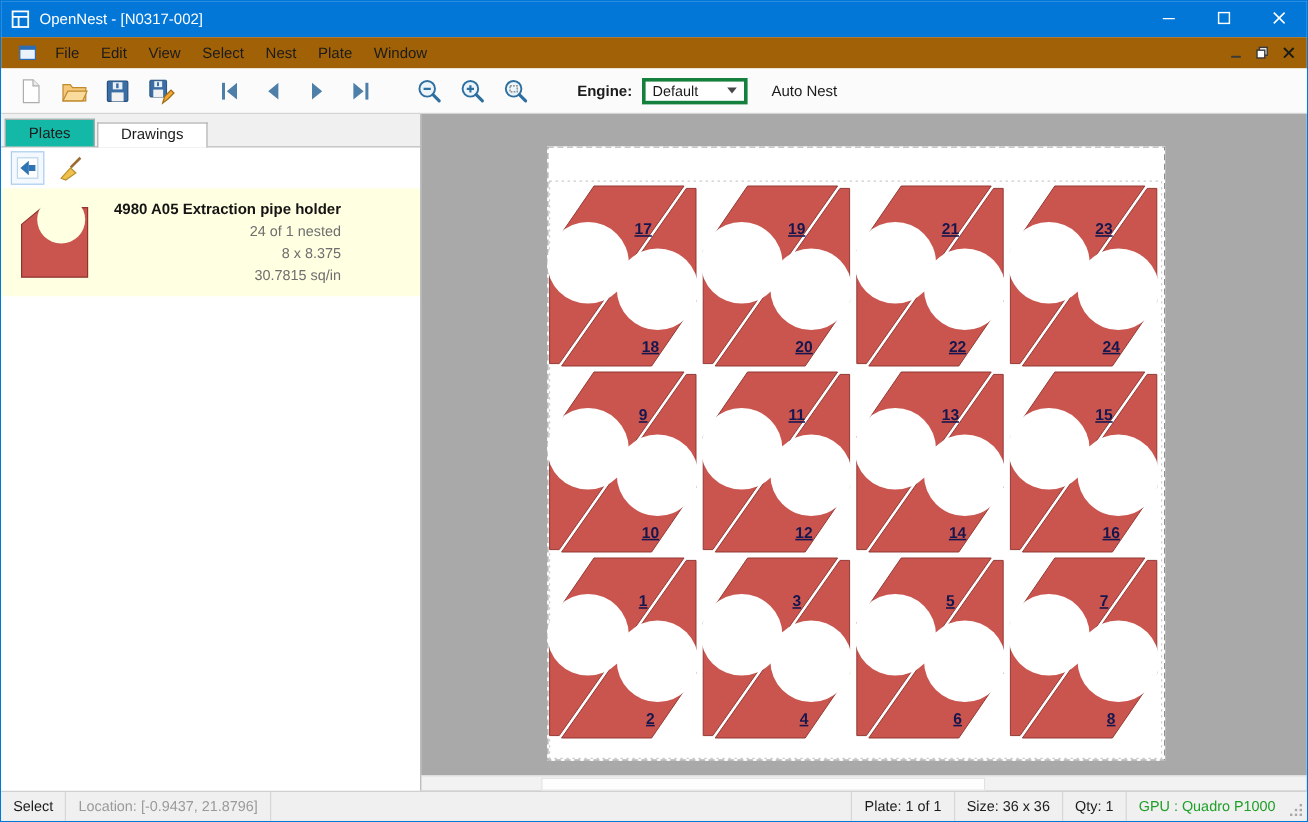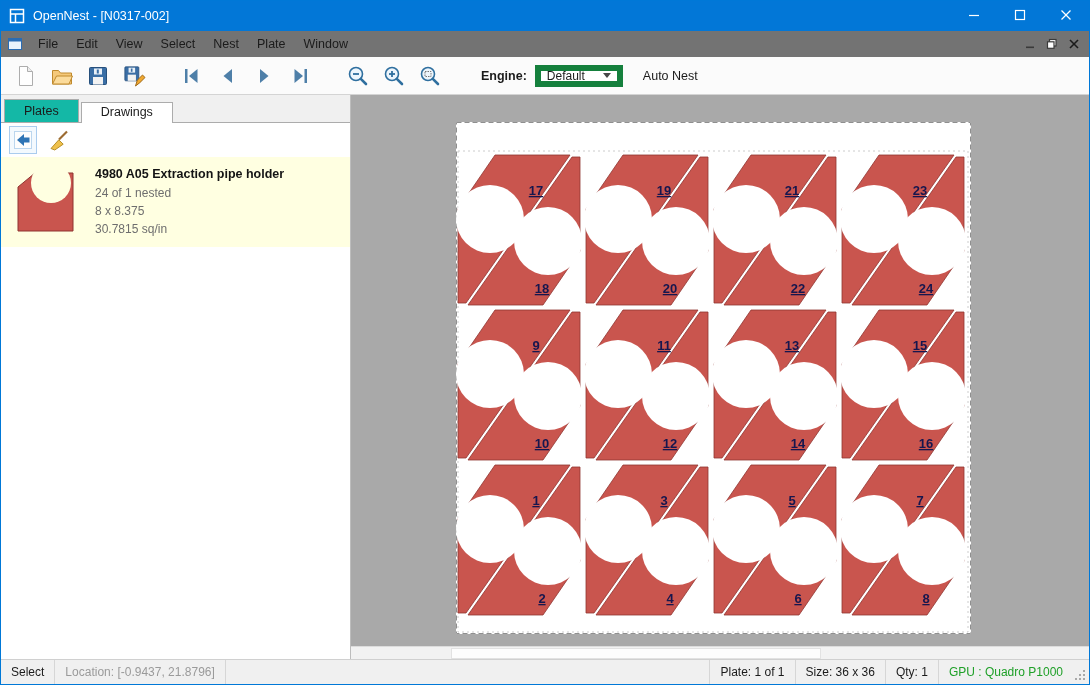--- a/index.html
+++ b/index.html
@@ -8,47 +8,47 @@
   .window { width:1090px; height:685px; display:flex; flex-direction:column; border:1px solid #0078D7; background:#fff; }
 
   
   .titlebar { height:30px; background:#0277D7; display:flex; align-items:center; color:#fff; padding-left:8px; flex:0 0 auto; }
   .titlebar .app-icon { width:16px; height:16px; margin-right:8px; display:flex; }
   .titlebar .title-text { font-size:12.5px; }
   .title-buttons { margin-left:auto; display:flex; height:30px; }
   .tb-btn { width:46px; height:30px; display:flex; align-items:center; justify-content:center; cursor:default; }
 
   
-  .menubar { height:26px; background:#737373; display:flex; align-items:center; padding-left:4px; flex:0 0 auto; }
+  .menubar { height:26px; background:#a16207; display:flex; align-items:center; padding-left:12px; flex:0 0 auto; }
   .menubar .mdi-icon { width:16px; height:16px; margin:0 6px 0 2px; display:flex; }
   .menu-item { padding:0 9px; line-height:26px; font-size:12.5px; cursor:default; }
   .mdi-controls { margin-left:auto; display:flex; align-items:center; padding-right:4px; }
   .mdi-btn { width:22px; height:20px; display:flex; align-items:center; justify-content:center; }
 
   
   .toolbar { height:38px; background:#FBFBFB; border-bottom:1px solid #D4D4D4; display:flex; align-items:center; padding-left:10px; flex:0 0 auto;text-align:right; }
   .tbtn { width:30px; height:30px; border:none; background:transparent; display:flex; align-items:center; justify-content:center; margin-right:6px; }
   .grp { margin-left:22px; display:flex; }
   .engine-label { font-weight:bold; margin-left:30px; margin-right:8px; font-size:12.5px; }
-  .combo { width:88px; height:22px; border:6px solid #15803d; background:#fff; display:flex; align-items:center; padding:0 6px; cursor:default; }
+  .combo { width:88px; height:22px; border:3px solid #15803d; background:#fff; display:flex; align-items:center; padding:0 6px; cursor:default; }
   .combo-arrow { margin-left:auto; width:0; height:0; border-left:4px solid transparent; border-right:4px solid transparent; border-top:5px solid #474747; }
   .auto-nest { margin-left:20px; font-size:12.5px; cursor:default; }
 
   
   .main { flex:1 1 auto; display:flex; min-height:0; }
   .leftpanel { width:350px; flex:0 0 350px; background:#fff; display:flex; flex-direction:column; border-right:1px solid #BDBDBD; }
   .tabstrip { height:28px; background:#F0F0F0; display:flex; align-items:flex-end; padding-left:3px; border-bottom:1px solid #ACACAC; }
   .tab { padding:4px 19px 4px 19px; border:1px solid #ACACAC; border-bottom:none; background:#14b8a6; margin-right:2px; margin-top:4px; font-size:12.5px; cursor:default; }
   .tab.active { background:#FFF; position:relative; margin-bottom:-1px; padding-top:2px; margin-top:0; z-index:2; }
   .panel-toolbar { height:34px; display:flex; align-items:center; padding-left:8px; gap:8px; background:#fff; }
   .pbtn { width:28px; height:28px; display:flex; align-items:center; justify-content:center; border:1px solid transparent; background:transparent; }
   .pbtn.boxed { border:1px solid #AACCEE; background:#F3F9FE; }
   .drawing-item { height:90px; background:#FFFFE1; display:flex; align-items:center; padding:6px 10px 6px 14px; gap:16px; cursor:default; }
   .drawing-thumb { width:64px; height:66px; flex:0 0 64px; }
-  .drawing-texts { display:flex; flex-direction:column; gap:2px; }
+  .drawing-texts { display:flex; flex-direction:column; gap:2px;text-align:right; }
   .drawing-title { font-weight:bold; font-size:12.5px; color:#141414; margin-bottom:2px; }
   .drawing-meta { color:#6E6E6E; font-size:12px; line-height:1.35; }
   .panel-fill { flex:1; background:#fff; }
 
   .canvas { flex:1 1 auto; background:#A9A9A9; position:relative; overflow:hidden; }
   .plate { position:absolute; left:105px; top:27px; width:515px; height:512px; background:#fff; }
   .plate svg { display:block; width:515px; height:512px; }
   .hscroll { position:absolute; left:0; right:0; bottom:0; height:13px; background:#F2F2F2; border-top:1px solid #DCDCDC; }
   .hthumb { position:absolute; left:100px; top:1px; width:370px; height:11px; background:#FDFDFD; border:1px solid #E2E2E2; }
 

